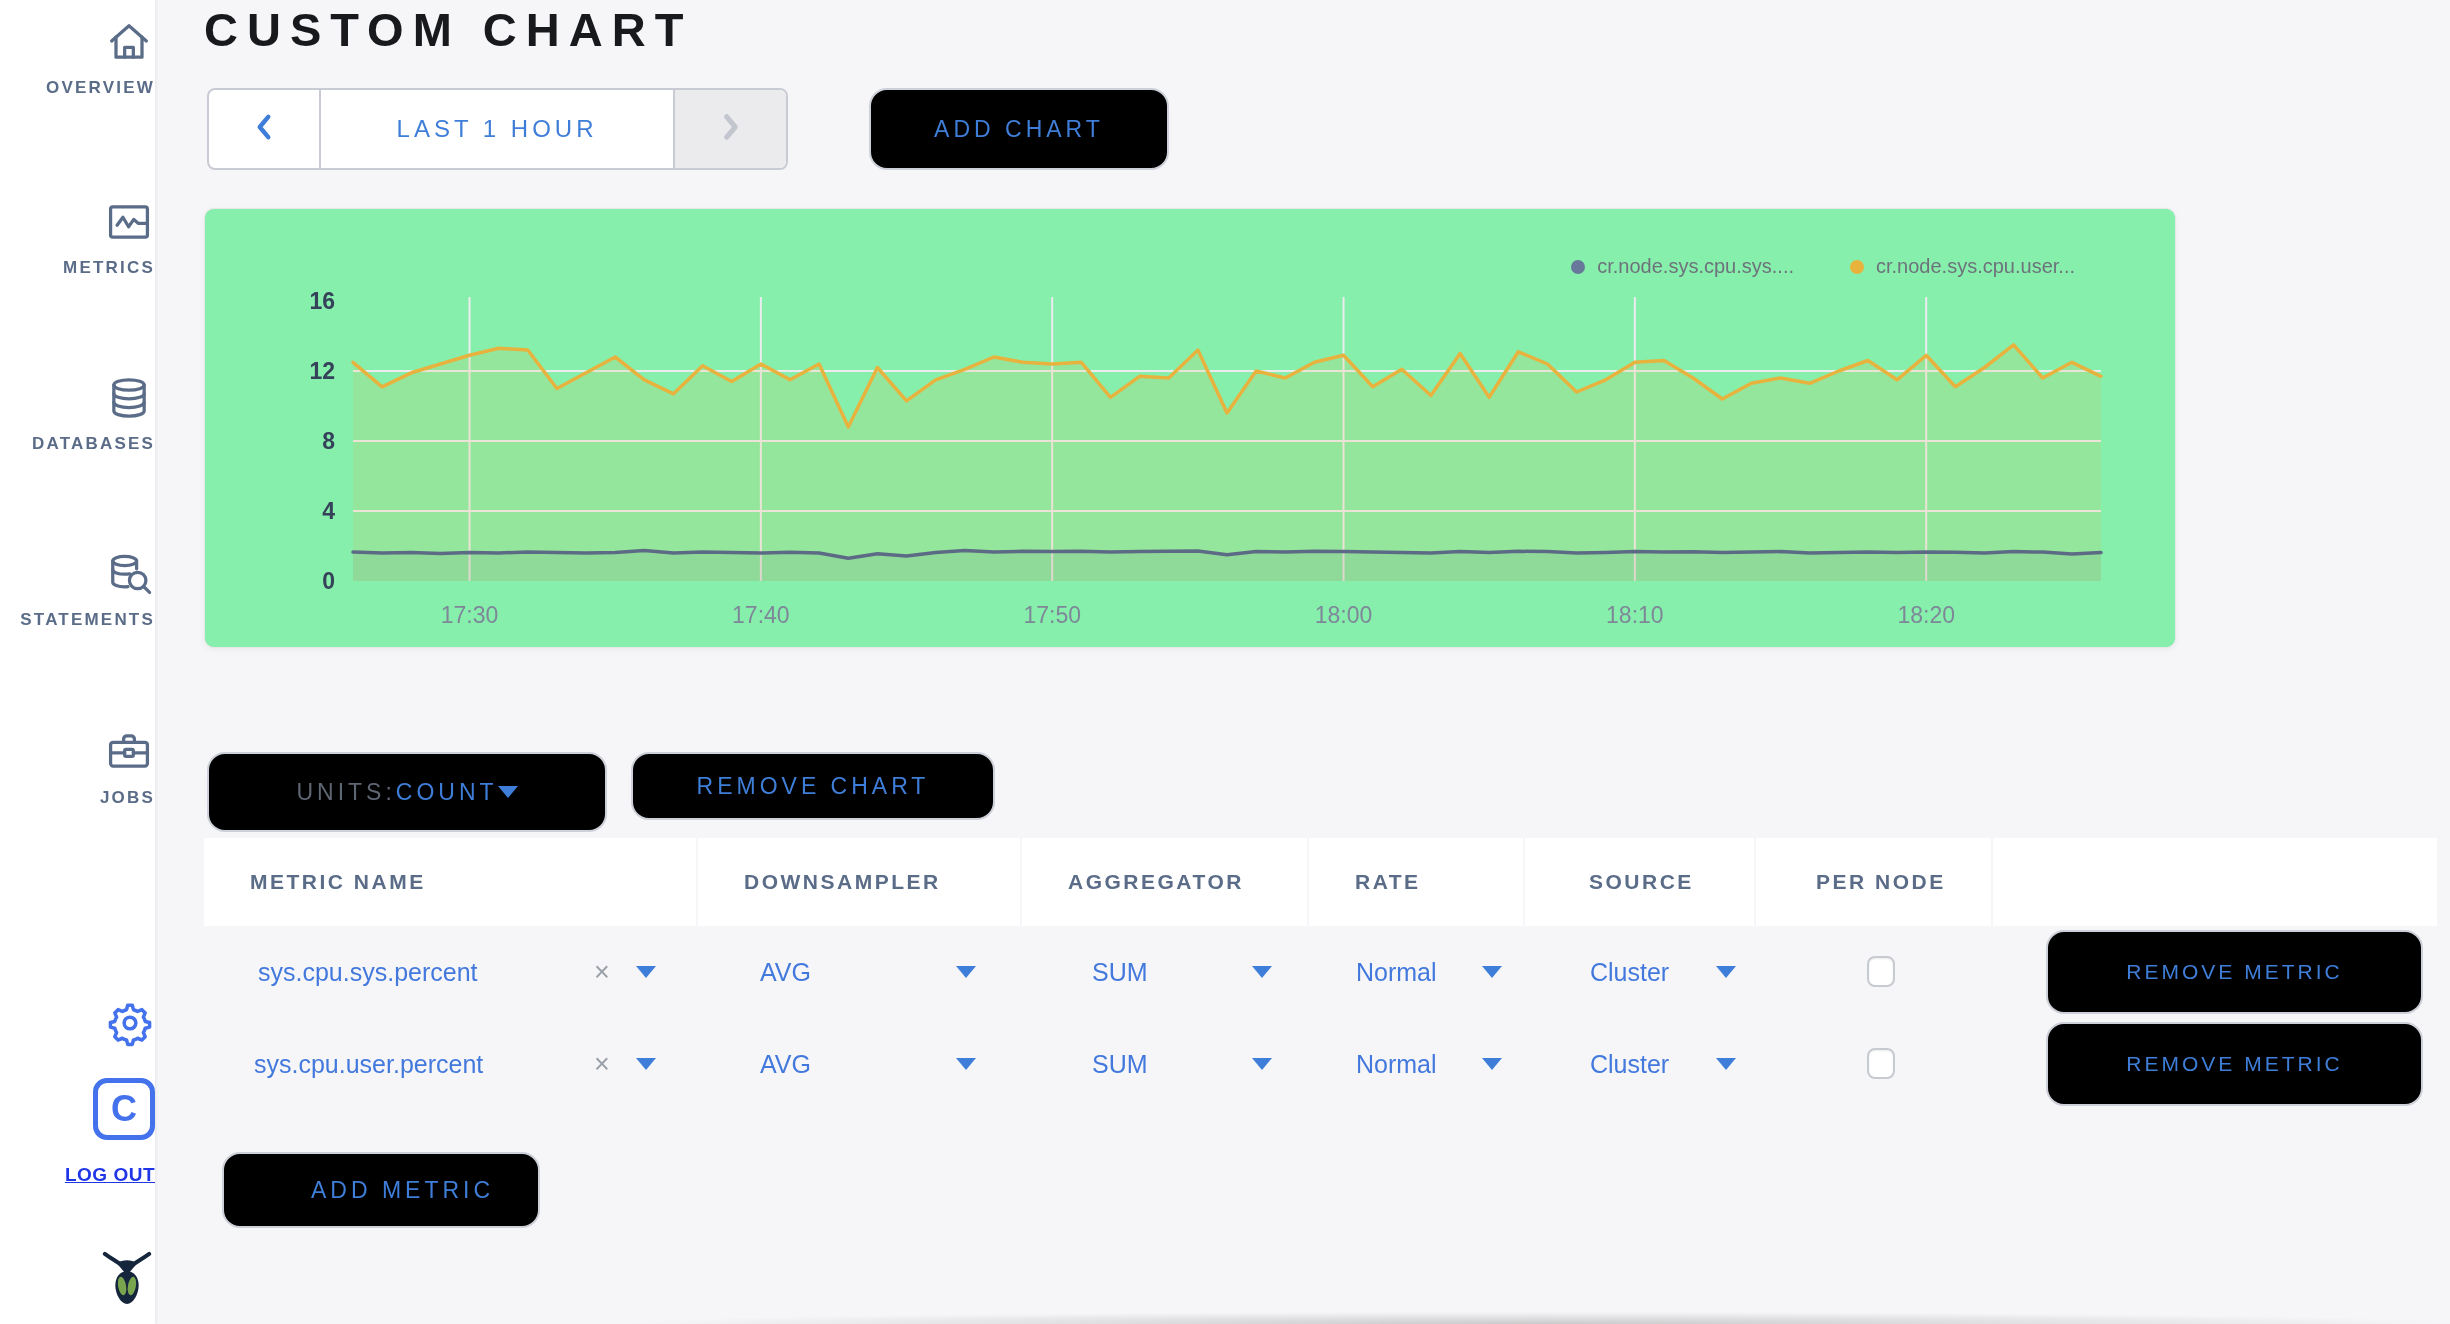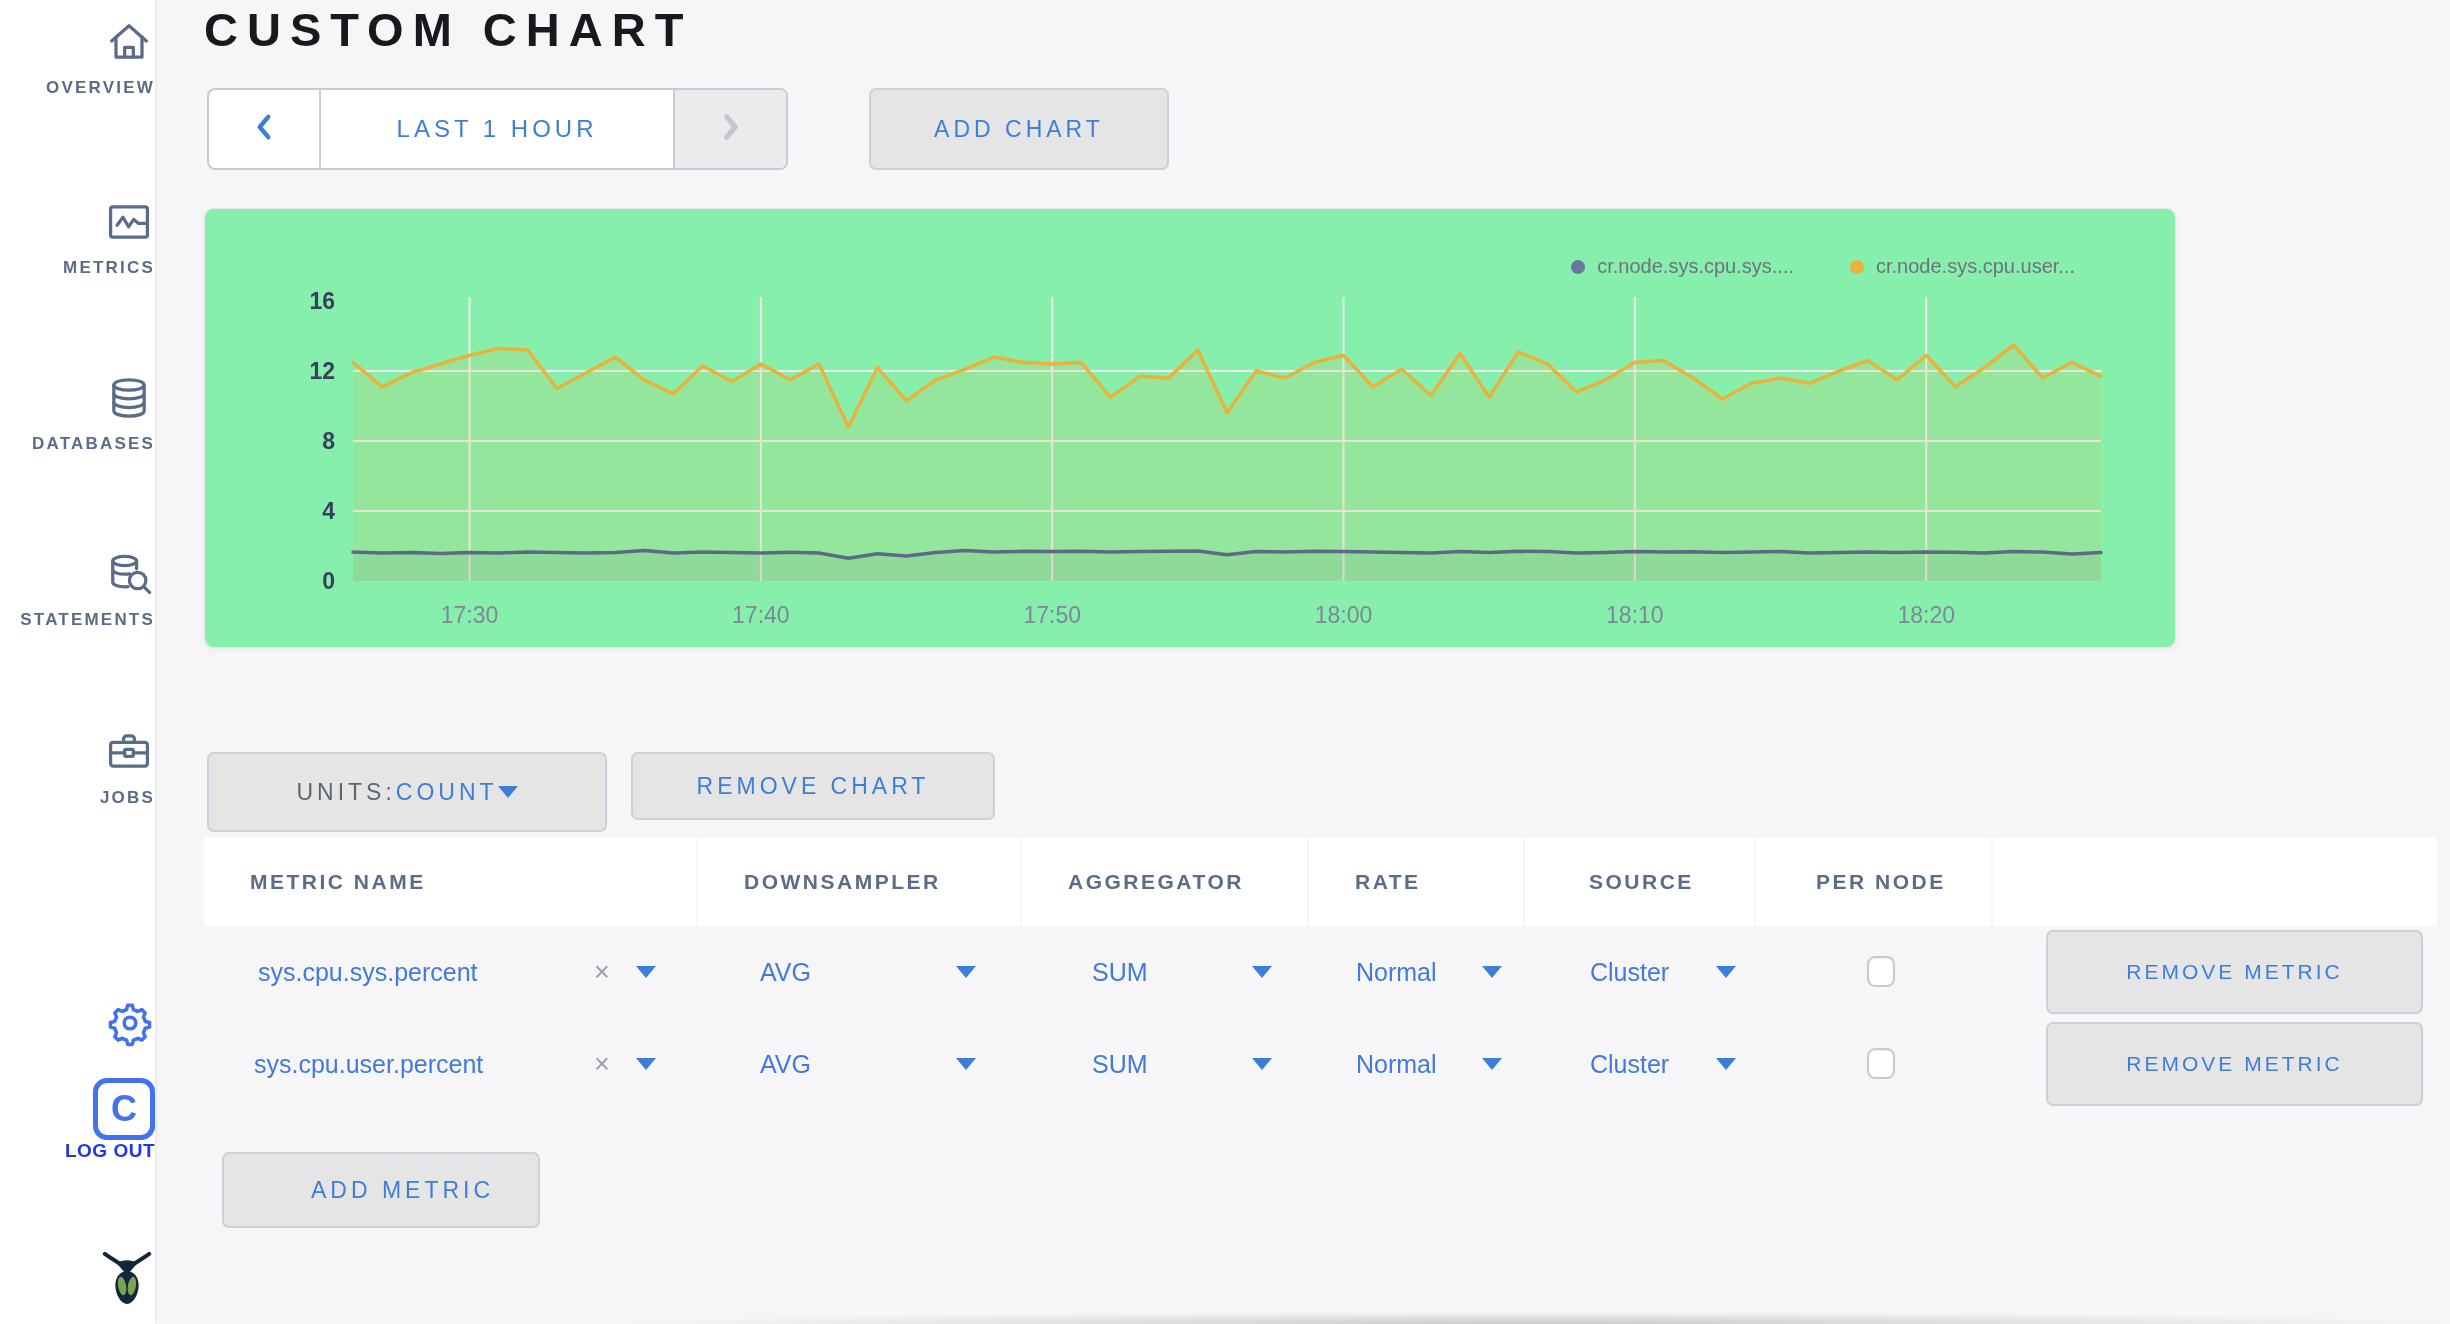--- a/index.html
+++ b/index.html
@@ -6,35 +6,35 @@
   html,body { width:2450px; height:1324px; }
   body { font-family:"Liberation Sans", sans-serif; background:#f6f6f8; overflow:hidden; }
   .app { position:relative; width:2450px; height:1324px; background:#f6f6f8; }
 
   
   .sidebar { position:absolute; left:0; top:0; width:155px; height:1324px; background:#ffffff;
              box-shadow:1px 0 3px rgba(0,0,0,0.07); z-index:5; }
   .nav-item { position:absolute; left:0; width:155px; display:flex; flex-direction:column; align-items:flex-end; cursor:pointer; }
   .nav-label { margin-top:10px; font-size:17px; font-weight:700; letter-spacing:2.2px; color:#5a6c87; }
   .nav-icon svg { display:block; }
-  .logout-label { margin-top:0; font-size:19px; font-weight:700; letter-spacing:0.5px; color:#1f35e8; }
+  .logout-label { margin-top:24px; font-size:19px; font-weight:700; letter-spacing:0.5px; color:#1f35e8;text-decoration:underline; }
   .c-box { width:62px; height:62px; border:5px solid #4472ec; border-radius:14px; display:flex; align-items:center; justify-content:center;
            color:#4472ec; font-size:36px; font-weight:700; }
 
   
   .page-title { position:absolute; left:204px; top:2px; font-size:47px; font-weight:700; letter-spacing:9px; color:#17191d; }
 
   .timesel { position:absolute; left:207px; top:88px; width:581px; height:82px; border:2px solid #c9cbd4; border-radius:8px;
              display:flex; background:#ffffff; overflow:hidden; }
   .timesel .seg { display:flex; align-items:center; justify-content:center; }
   .seg-prev { width:112px; border-right:2px solid #c9cbd4; cursor:pointer; }
   .seg-range { flex:1; font-size:24px; letter-spacing:4px; color:#3f7ed8; font-weight:500; cursor:pointer; }
   .seg-next { width:113px; border-left:2px solid #c9cbd4; background:#ebebee; cursor:pointer; }
 
-  .btn { background:#e5e5e5; border:2px solid #cdd0d8; border-radius:7px; color:#3f7ed8;
+  .btn { background:#000000; border:2px solid #cdd0d8; border-radius:18px; color:#3f7ed8;
          font-family:"Liberation Sans",sans-serif; font-size:23px; letter-spacing:4px; font-weight:500;
          display:flex; align-items:center; justify-content:center; cursor:pointer; }
   .btn-addchart { position:absolute; left:869px; top:88px; width:300px; height:82px; }
 
   
   .chart-card { position:absolute; left:204px; top:208px; width:1972px; height:440px; background:#86efac;
                 border:1px solid #e7e7ea; border-radius:10px; box-shadow:0 2px 6px rgba(0,0,0,0.05); }
   .legend { position:absolute; top:46px; right:100px; display:flex; gap:56px; align-items:center; }
   .legend-entry { display:flex; align-items:center; gap:12px; }
   .legend-dot { width:14px; height:14px; border-radius:50%; }

